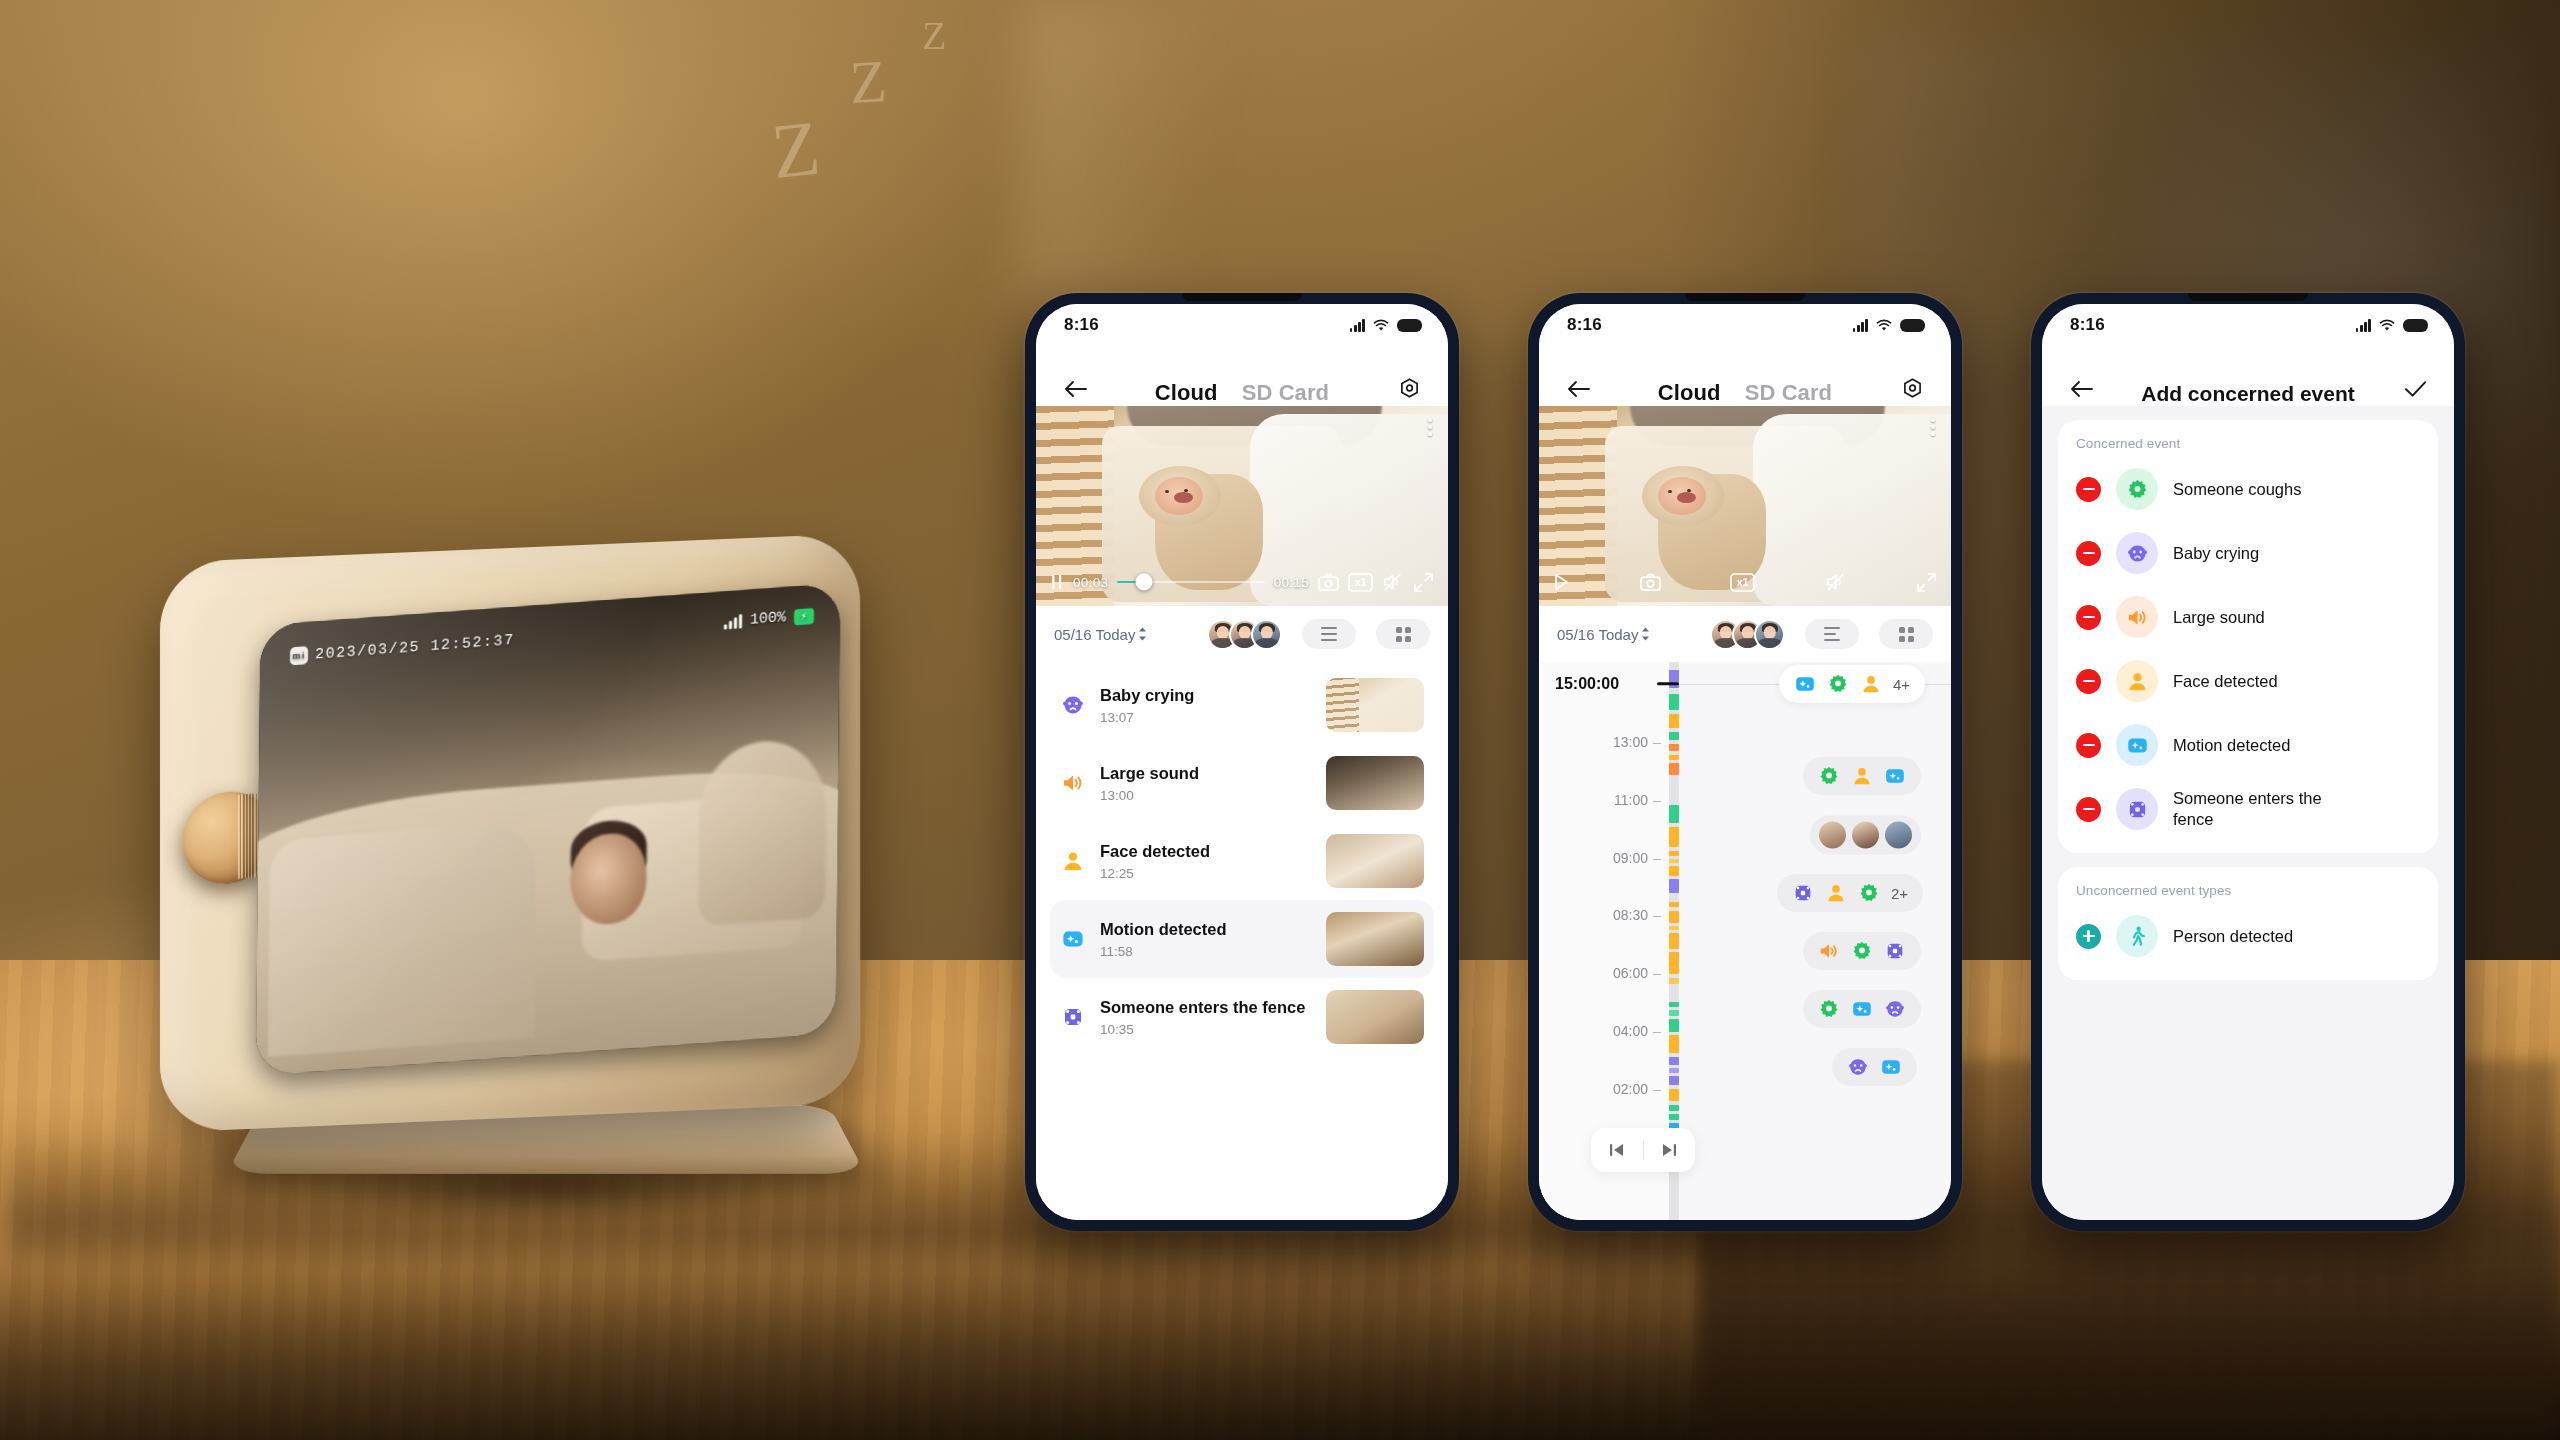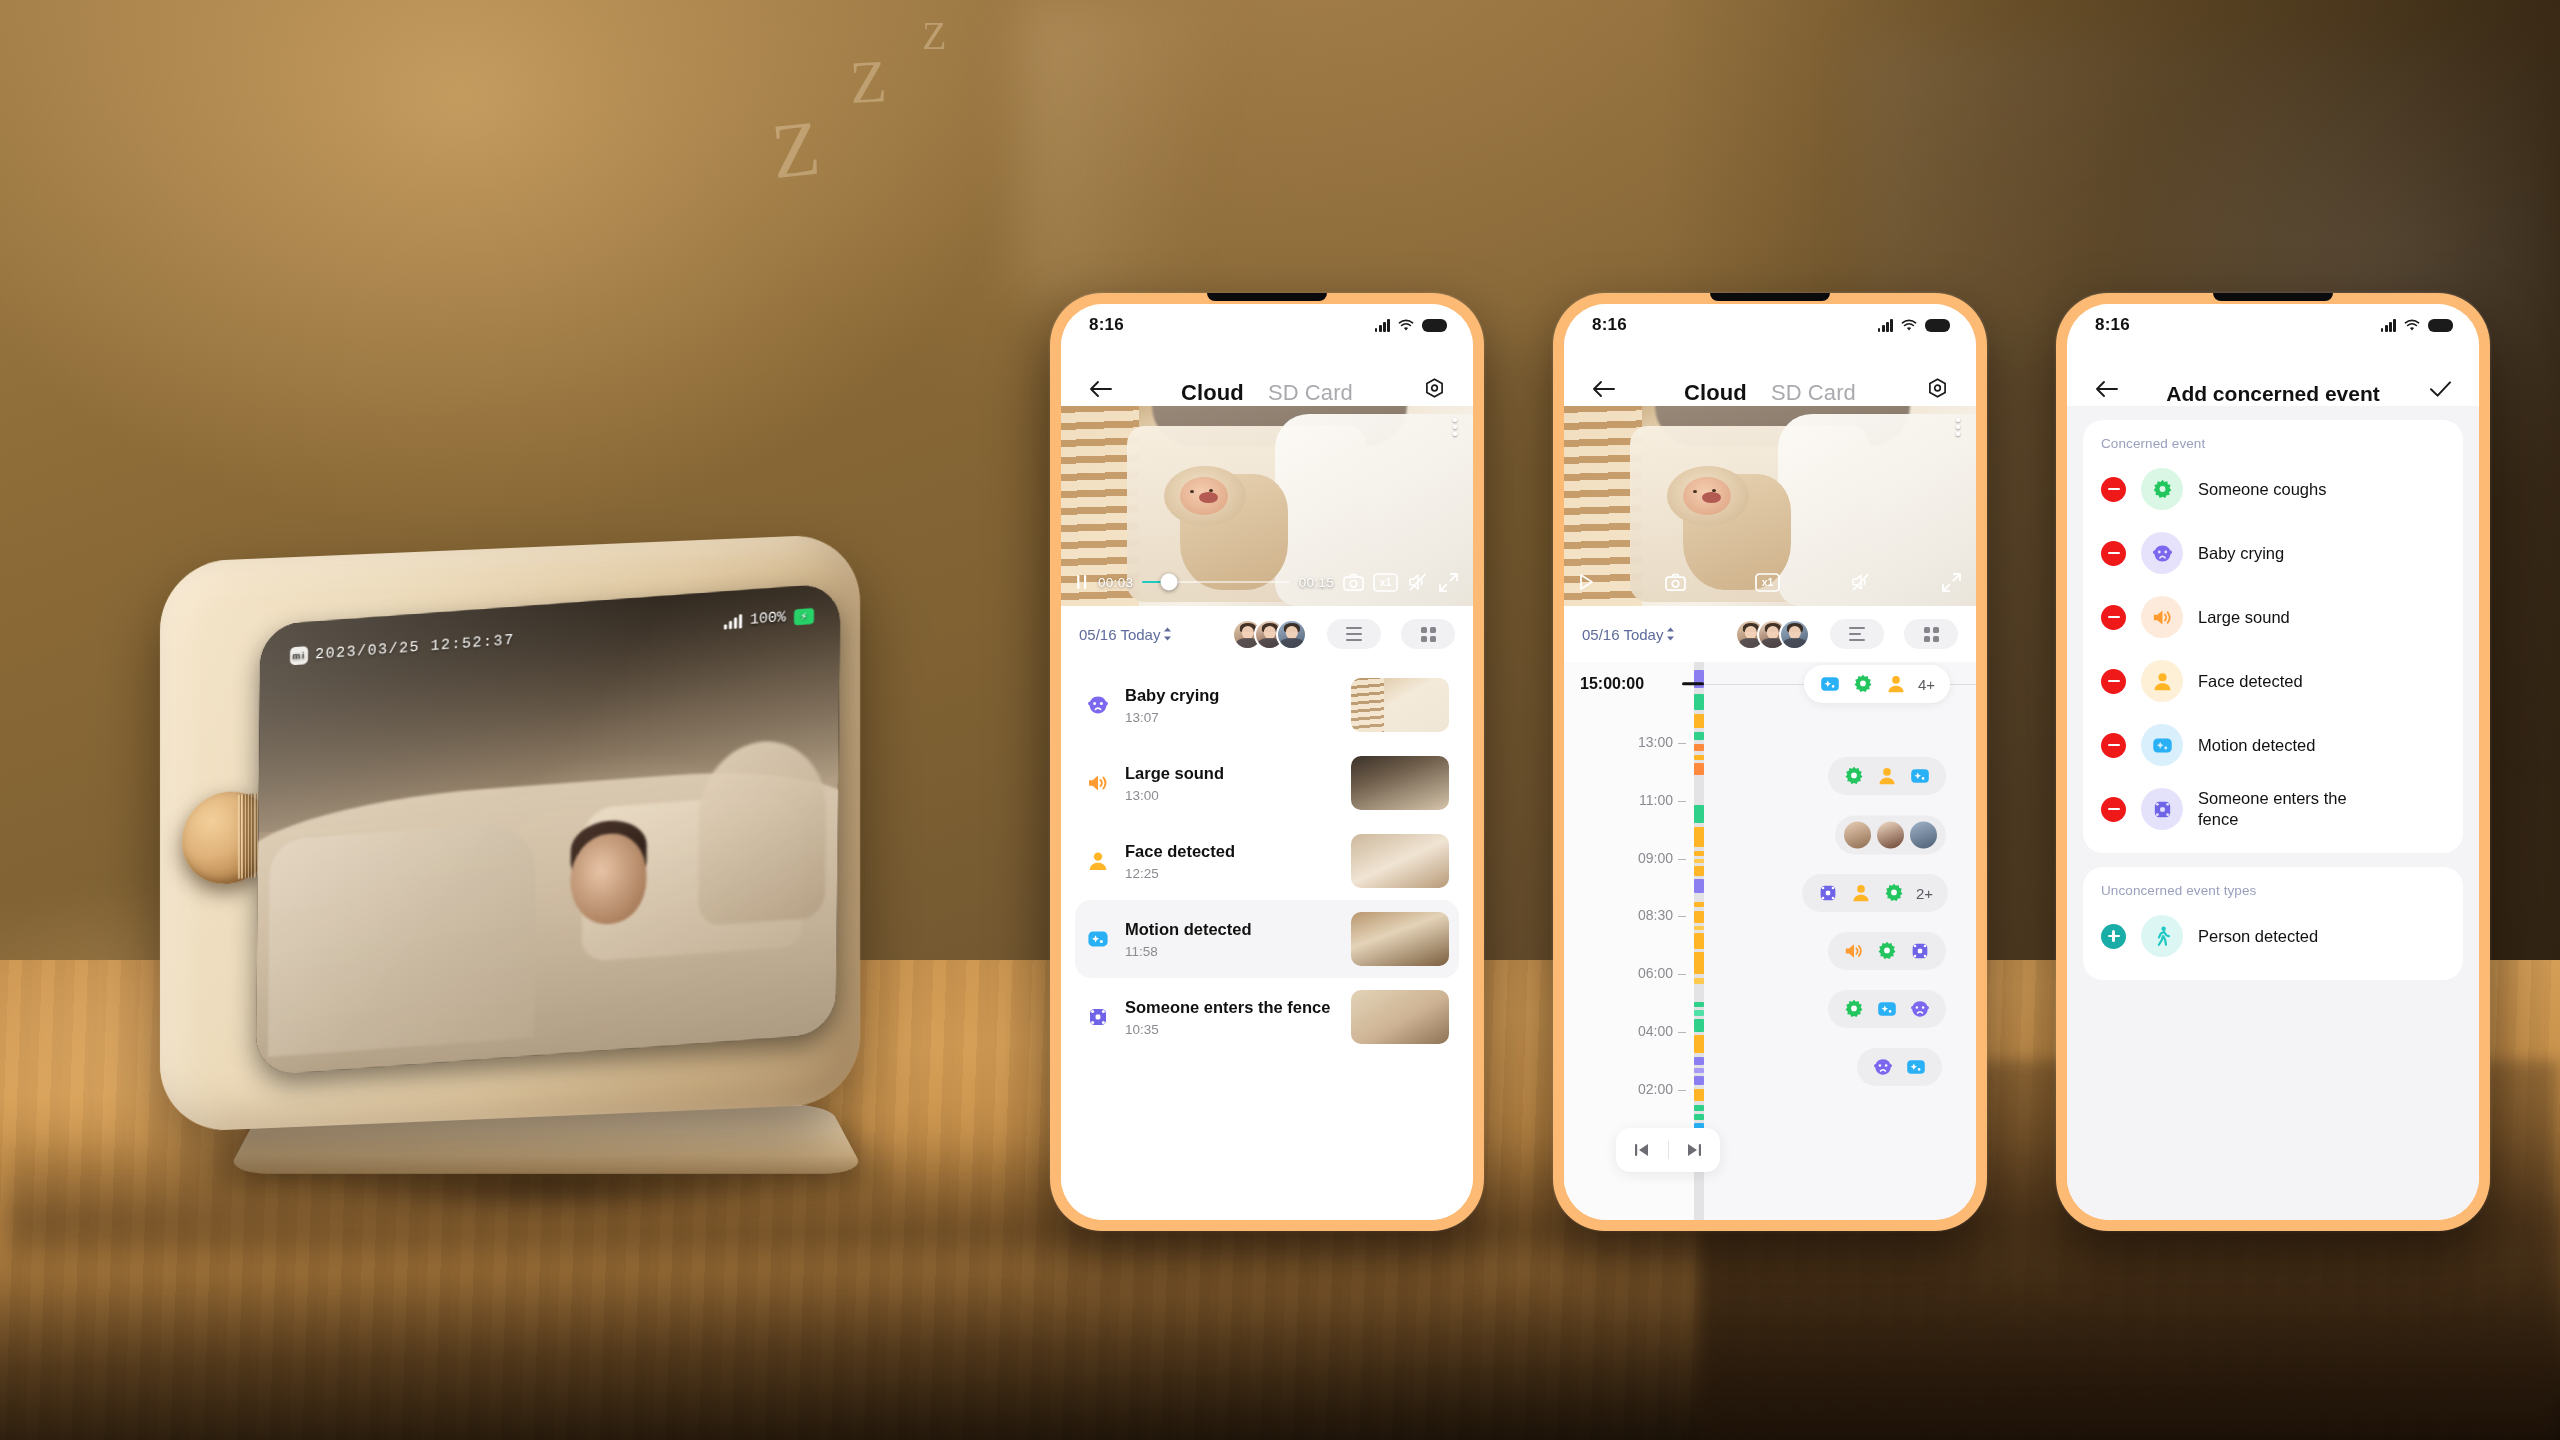--- a/index.html
+++ b/index.html
@@ -188,25 +188,24 @@
   }
   .device-shadow {
     position:absolute; left:80px; top:620px; width:700px; height:90px;
     background:radial-gradient(ellipse 50% 50% at 50% 50%, rgba(26,14,4,.62), rgba(26,14,4,0) 72%);
     filter:blur(10px);
   }
 
   
   .phone {
     position:absolute;
-    background:#fdba74;
+    background:#0f172a;
     border-radius:52px;
     padding:11px;
     box-shadow:0 28px 60px rgba(16,9,3,.60), 0 0 0 1.5px rgba(255,255,255,.08);
-    margin-left:25px;
   }
   .phone-screen {
     width:100%; height:100%;
     background:#fff;
     border-radius:42px;
     overflow:hidden;
     position:relative;
     display:flex; flex-direction:column;
   }
   .phone1 { left:1025px; top:293px; width:434px; height:938px; }
@@ -236,21 +235,21 @@
   .appbar {
     height:60px; flex:0 0 60px; background:#fff;
     display:flex; align-items:flex-end; padding:0 22px; gap:14px; position:relative;
   }
   .icon-btn {
     width:34px; height:34px; display:flex; align-items:center; justify-content:center;
     flex:0 0 34px; cursor:pointer;
   }
   .tabs { display:flex; align-items:center; gap:24px; flex:1; justify-content:center; }
   .tab { font-size:22px; font-weight:700; color:#111; letter-spacing:.1px; }
-  .tab.inactive { color:#a9a9ae; font-weight:400; }
+  .tab.inactive { color:#a9a9ae; font-weight:700; }
   .appbar-title { flex:1; text-align:center; font-size:21px; font-weight:700; color:#121212; }
 
   
   .video-wrap { position:relative; height:200px; flex:0 0 200px; overflow:hidden; }
   .video-bg {
     position:absolute; inset:0;
     background:
       radial-gradient(ellipse 200px 140px at 36% 48%, rgba(246,232,211,.95), rgba(246,232,211,0) 72%),
       linear-gradient(150deg,#b99a6f 0%, #d9c09a 14%, #efe3d0 38%, #f7f2e9 62%, #e6dccb 82%, #cdbda4 100%);
   }

